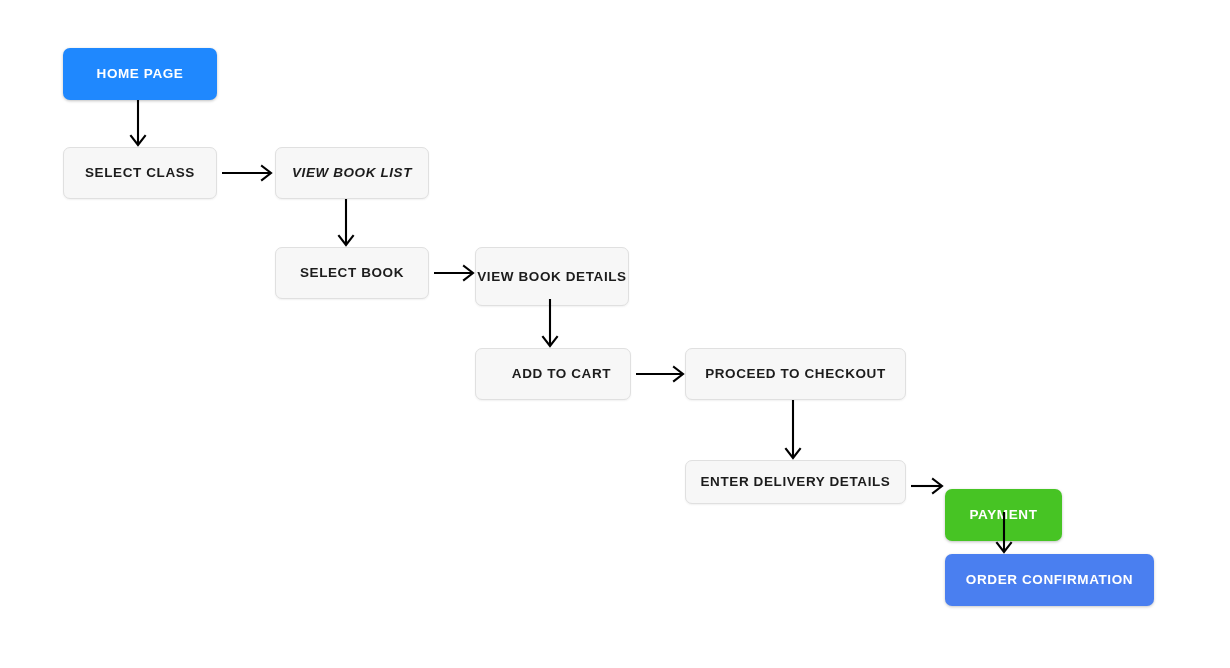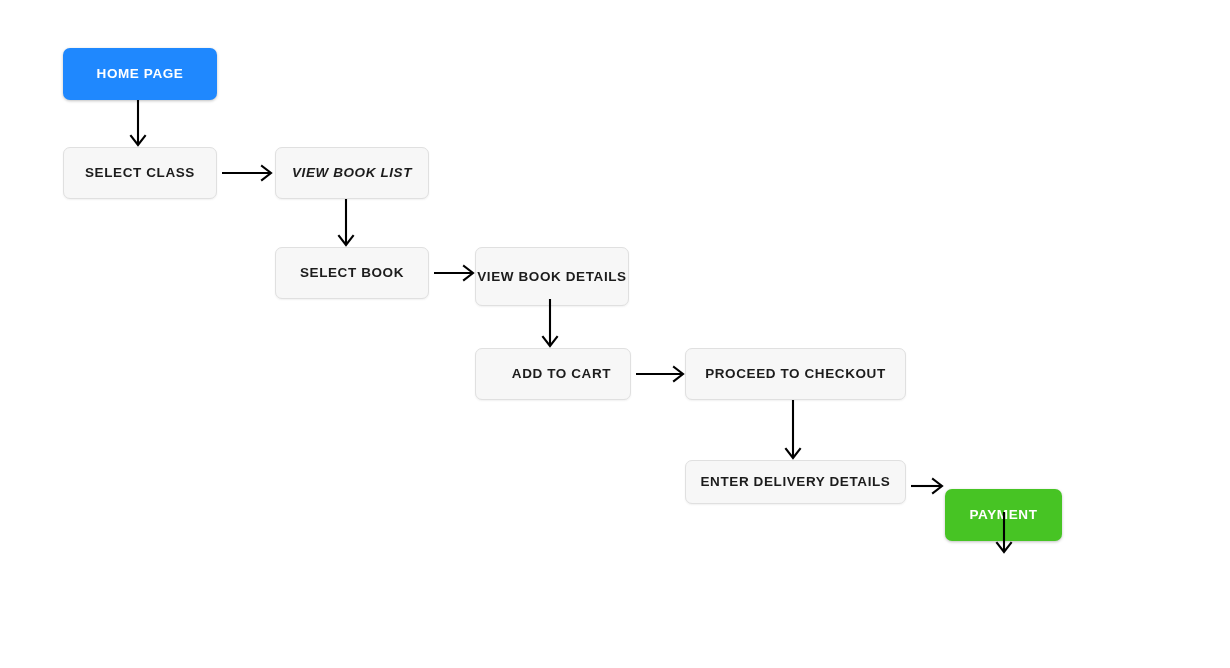--- a/index.html
+++ b/index.html
@@ -112,20 +112,23 @@
   </div>
 
   <div class="node neutral" style="left:685px; top:460px; width:221px; height:44px;">
     <span>ENTER DELIVERY DETAILS</span>
   </div>
 
   <div class="node success" style="left:945px; top:460px; width:117px; height:52px;margin-top:29px;">
     <span>PAYMENT</span>
   </div>
 
+  <div class="node info" style="left:945px; top:554px; width:209px; height:52px;">
+    <span>ORDER CONFIRMATION</span>
+  </div>
 
   <svg class="connector" style="left:124px; top:100px; width:30px; height:47px;" viewBox="0 0 30 47">
     <line x1="14" y1="0" x2="14" y2="44"></line>
     <polyline points="7,36 14,45 21,36"></polyline>
   </svg>
 
   <svg class="connector" style="left:220px; top:158px; width:55px; height:30px;" viewBox="0 0 55 30">
     <line x1="2" y1="15" x2="50" y2="15"></line>
     <polyline points="42,8 51,15 42,22"></polyline>
   </svg>

